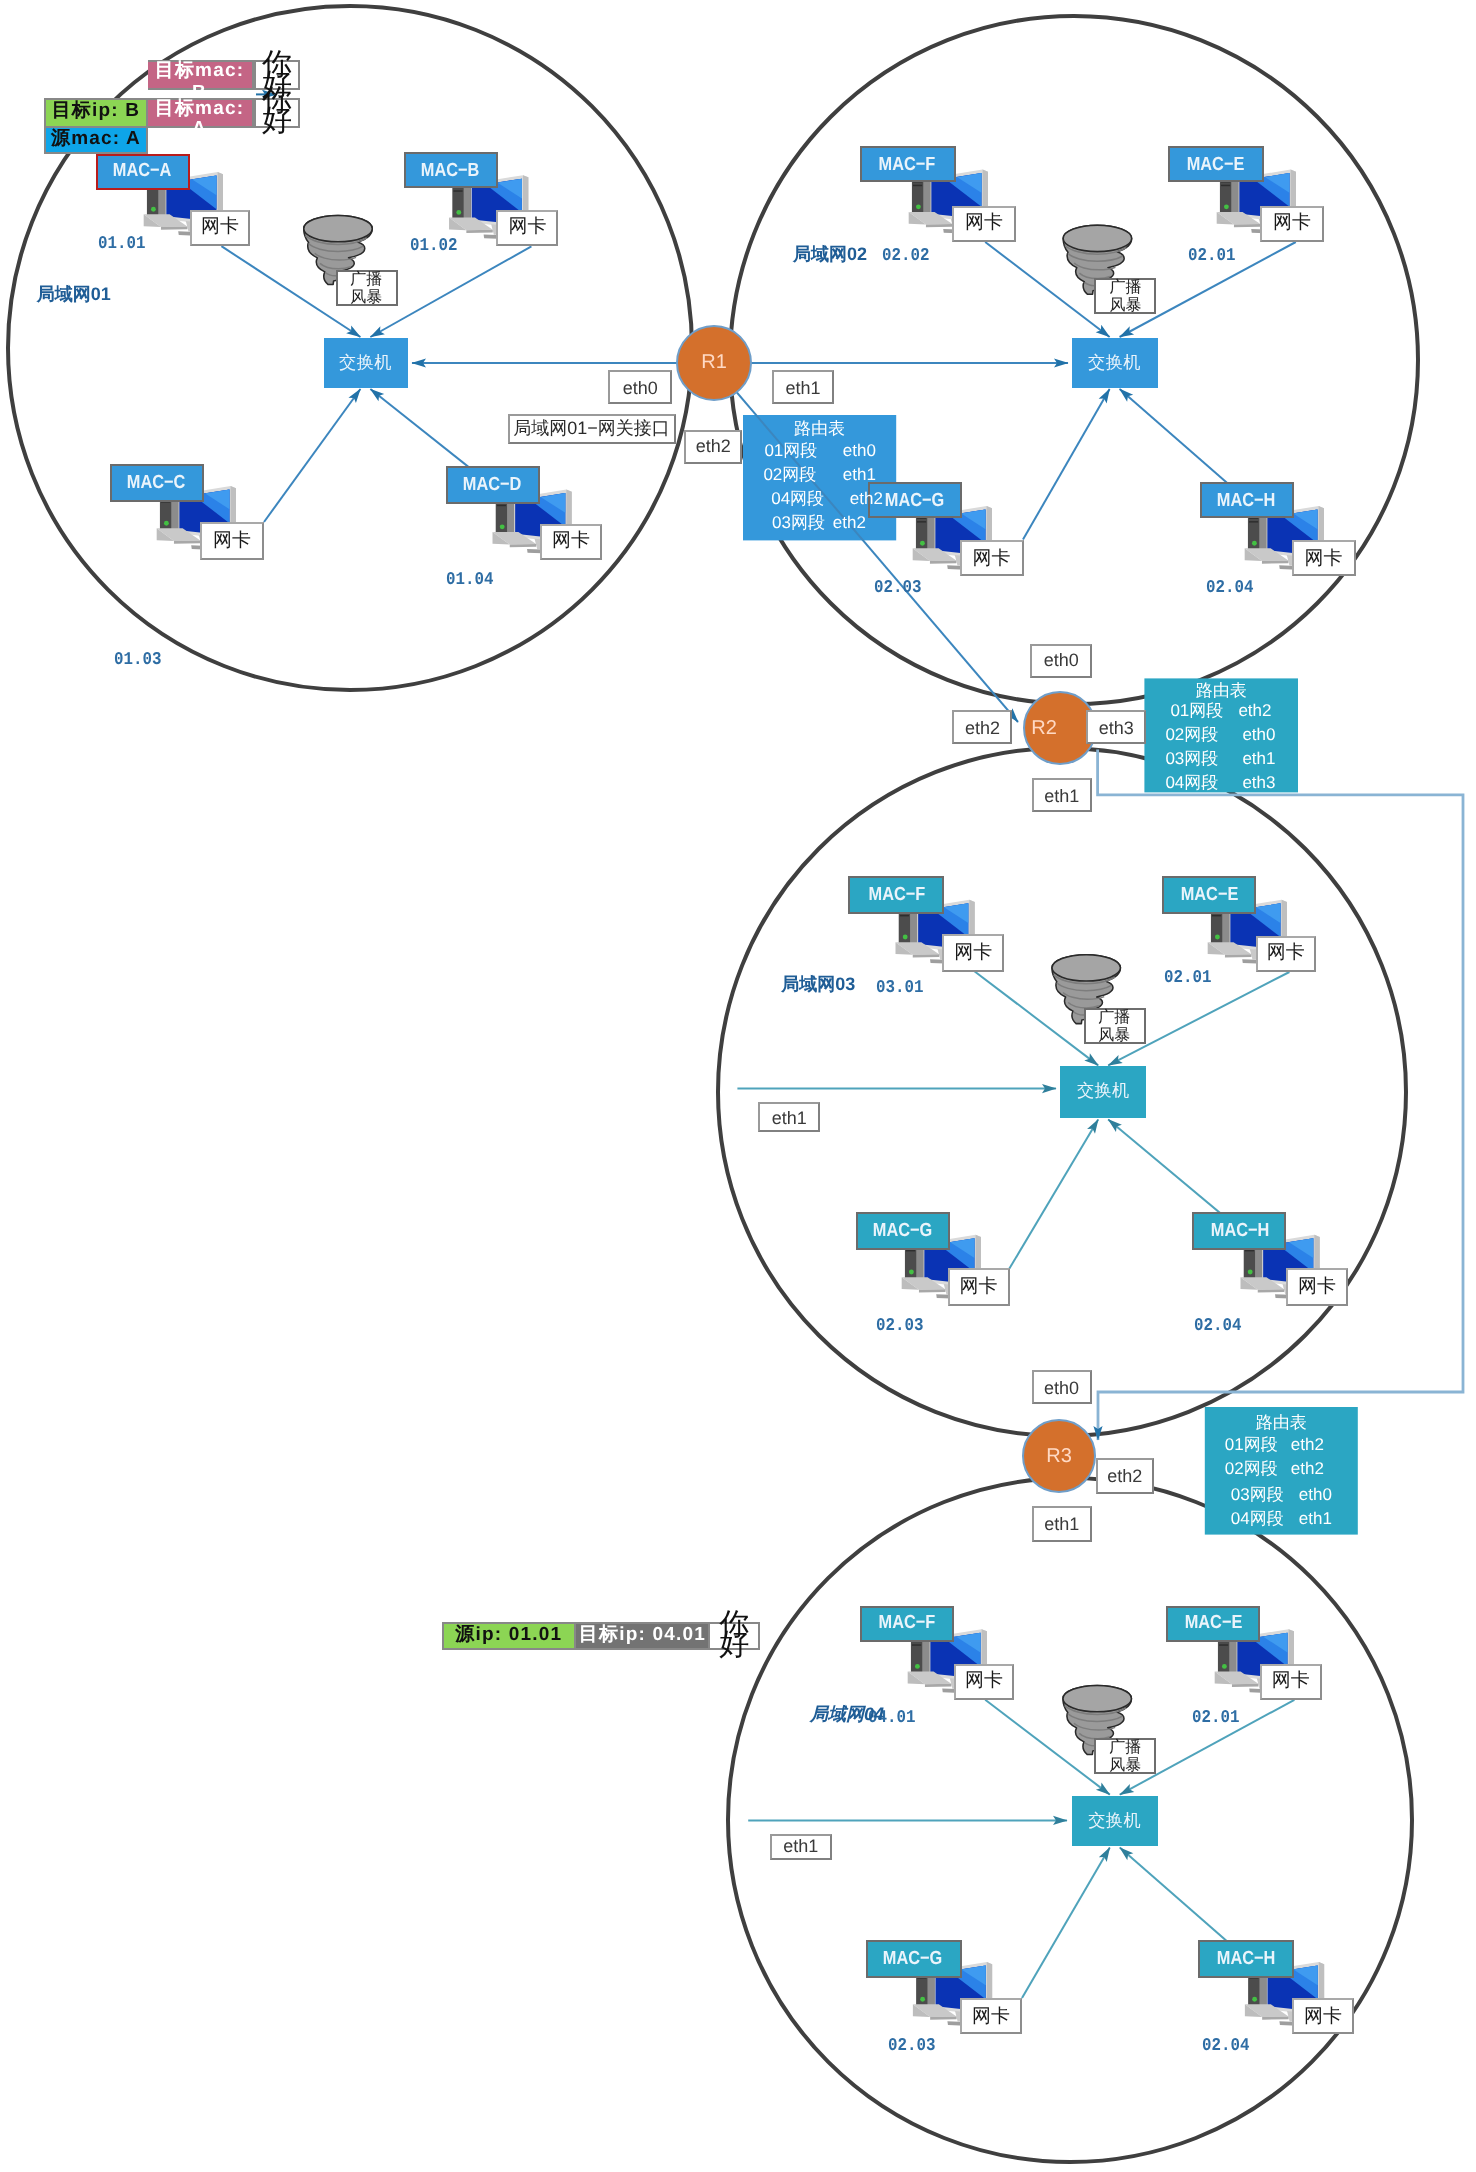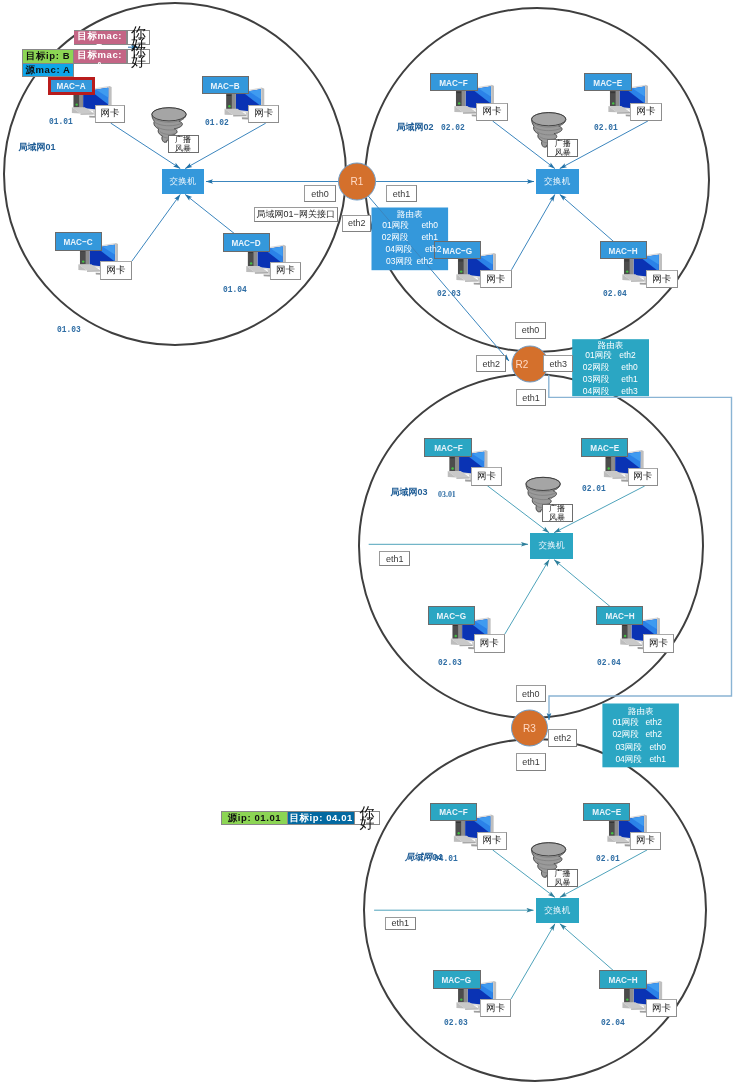--- a/index.html
+++ b/index.html
@@ -32,21 +32,21 @@
 </head>
 <body>
 
 <div id="stage">
 <svg class="art" id="bg" viewBox="0 0 738 1086">
 <circle cx="175" cy="174" r="171" fill="none" stroke="#3f3f3f" stroke-width="2"></circle>
 <circle cx="537" cy="180" r="172" fill="none" stroke="#3f3f3f" stroke-width="2"></circle>
 <circle cx="531" cy="546" r="172" fill="none" stroke="#3f3f3f" stroke-width="2"></circle>
 <circle cx="535" cy="910" r="171" fill="none" stroke="#3f3f3f" stroke-width="2"></circle>
 </svg>
-<div class="abs macbox lbase" style="left:47.5px;top:76.5px;width:47.5px;height:18.0px;background:#3498db;border:3px solid #b91c1c;">
+<div class="abs macbox lbase" style="left:47.5px;top:76.5px;width:47.5px;height:18.0px;background:#3498db;border:1px solid #b91c1c;">
       <span>MAC−A</span>
     </div>
 <div class="abs macbox lbase" style="left:201.5px;top:76.3px;width:47.0px;height:18.0px;background:#3498db;border:1px solid #6b6b6b;">
       <span>MAC−B</span>
     </div>
 <div class="abs macbox lbase" style="left:55.0px;top:232.3px;width:46.5px;height:19.0px;background:#3498db;border:1px solid #6b6b6b;">
       <span>MAC−C</span>
     </div>
 <div class="abs macbox lbase" style="left:222.8px;top:233.0px;width:47.0px;height:18.5px;background:#3498db;border:1px solid #6b6b6b;">
       <span>MAC−D</span>
@@ -472,21 +472,21 @@
 <div class="abs nic" style="left:480.0px;top:269.8px;width:31.5px;height:18.5px;">网卡</div>
 <div class="abs ip" style="left:436.5px;top:289.0px;width:60.0px;height:12.0px;"><span>02.03</span></div>
 <div class="abs nic" style="left:646.0px;top:269.8px;width:31.5px;height:18.5px;">网卡</div>
 <div class="abs ip" style="left:602.5px;top:289.0px;width:60.0px;height:12.0px;"><span>02.04</span></div>
 <div class="abs sw" style="left:536.0px;top:169.0px;width:42.5px;height:25.0px;background:#3498db;">交换机</div>
 <div class="abs lanname" style="left:396.5px;top:122.8px;width:60.0px;height:12.0px;">局域网02</div>
 <div class="abs storm" style="left:547.1px;top:139.1px;width:31.2px;height:18.3px;">
       <span>广播风暴</span>
     </div>
 <div class="abs nic" style="left:471.2px;top:467.3px;width:30.8px;height:18.3px;">网卡</div>
-<div class="abs ip" style="left:438.3px;top:488.5px;width:60.0px;height:12.0px;font-family:Liberation Serif, serif;"><span>03.01</span></div>
+<div class="abs ip" style="left:438.3px;top:488.5px;width:60.0px;height:12.0px;"><span>03.01</span></div>
 <div class="abs nic" style="left:627.6px;top:467.7px;width:30.5px;height:18.3px;">网卡</div>
 <div class="abs ip" style="left:582.2px;top:483.5px;width:60.0px;height:12.0px;"><span>02.01</span></div>
 <div class="abs nic" style="left:473.9px;top:634.3px;width:30.8px;height:18.3px;">网卡</div>
 <div class="abs ip" style="left:437.9px;top:658.0px;width:60.0px;height:12.0px;"><span>02.03</span></div>
 <div class="abs nic" style="left:643.3px;top:634.3px;width:30.4px;height:18.3px;">网卡</div>
 <div class="abs ip" style="left:596.5px;top:658.3px;width:60.0px;height:12.0px;"><span>02.04</span></div>
 <div class="abs sw" style="left:530.4px;top:533.2px;width:42.5px;height:26.0px;background:#2ba6c3;">交换机</div>
 <div class="abs lanname" style="left:390.6px;top:488.3px;width:60.0px;height:12.0px;">局域网03</div>
 <div class="abs storm" style="left:541.5px;top:503.8px;width:31.2px;height:18.3px;">
       <span>广播风暴</span>
@@ -547,16 +547,16 @@
 <div class="abs rcell" style="left:615.4px;top:754.0px;width:34.0px;height:11.0px;">04网段</div>
 <div class="abs rcell" style="left:649.4px;top:754.0px;width:26.0px;height:11.0px;">eth1</div>
 <div class="abs gw" style="left:254px;top:207.0px;width:83.5px;height:15.4px;">局域网01−网关接口</div>
 <div class="abs pktseg" style="left:22.2px;top:30.4px;width:51.6px;height:14.5px;background:#0ea5e9;border:1px solid #888;color:#111;overflow:hidden;margin-top:32px;">源mac: A</div>
 <div class="abs pktseg pktwrap" style="left:73.8px;top:30.4px;width:52.9px;height:14.5px;background:#c46585;border:1px solid #888;border-left:none;color:#fff;">目标mac: B</div>
 <div class="abs pktseg pktpl" style="left:126.7px;top:30.4px;width:23.5px;height:14.5px;background:#fff;border:1px solid #888;color:#111;">你好</div>
 <div class="abs pktseg" style="left:22.2px;top:48.8px;width:51.6px;height:15.2px;background:#8cd554;border:1px solid #888;color:#111;overflow:hidden;">目标ip: B</div>
 <div class="abs pktseg pktwrap" style="left:73.8px;top:48.8px;width:52.9px;height:15.2px;background:#c46585;border:1px solid #888;border-left:none;color:#fff;">目标mac: A</div>
 <div class="abs pktseg pktpl" style="left:126.7px;top:48.8px;width:23.5px;height:15.2px;background:#fff;border:1px solid #888;color:#111;">你好</div>
 <div class="abs pktseg" style="left:220.9px;top:811.0px;width:67.1px;height:13.8px;background:#8cd554;border:1px solid #888;color:#111;">源ip: 01.01</div>
-<div class="abs pktseg" style="left:288.0px;top:811.0px;width:67.4px;height:13.8px;background:#0369a1;border:1px solid #888;border-left:none;color:#fff;">目标ip: 04.01</div>
+<div class="abs pktseg" style="left:288.0px;top:811.0px;width:67.4px;height:13.8px;background:#737373;border:1px solid #888;border-left:none;color:#fff;">目标ip: 04.01</div>
 <div class="abs pktseg pktpl" style="left:355.4px;top:811.0px;width:24.4px;height:13.8px;background:#fff;border:1px solid #888;border-left:none;color:#111;">你好</div>
 
 </div>
 
 </body></html>

